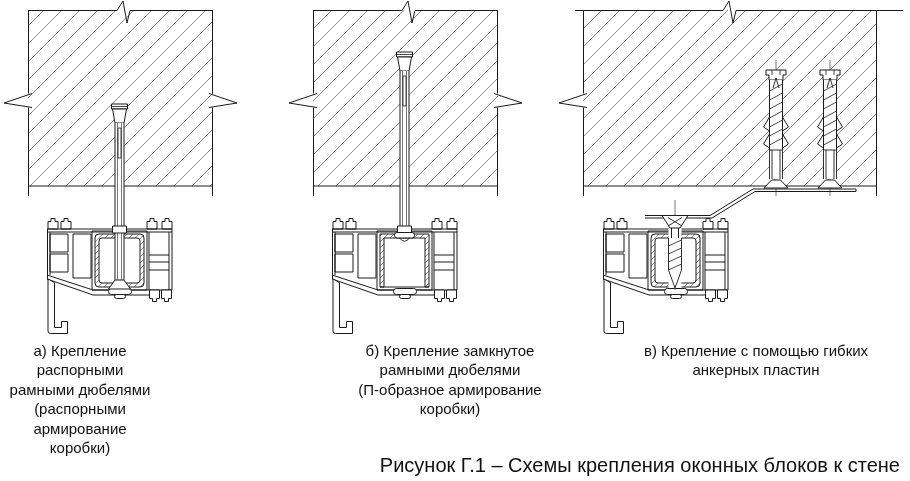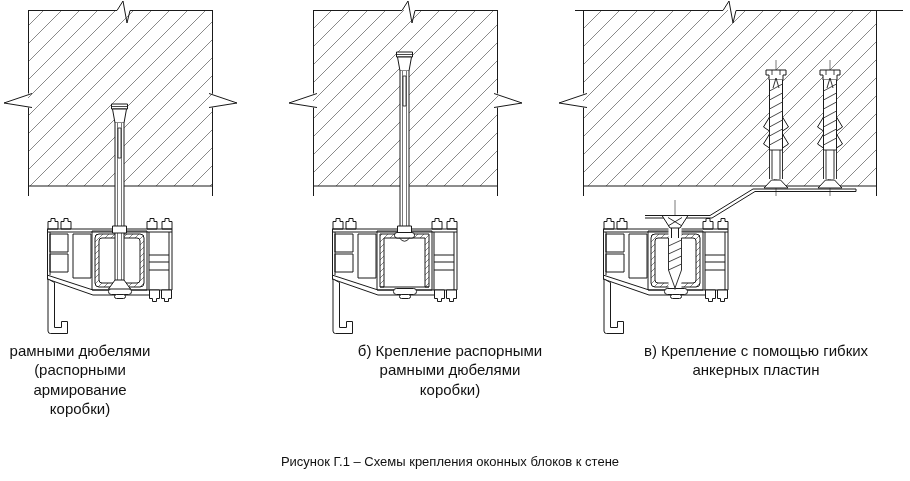--- a/index.html
+++ b/index.html
@@ -1,20 +1,20 @@
 <!DOCTYPE html>
 <html><head>
 <meta charset="utf-8">
 <style>
   html,body{margin:0;padding:0;background:#ffffff;}
   body{width:910px;height:481px;position:relative;overflow:hidden;
        font-family:"Liberation Sans","DejaVu Sans",sans-serif;color:#111;}
   #drawing{position:absolute;left:0;top:0;}
   .scheme-label{position:absolute;font-size:15px;line-height:19.4px;text-align:center;color:#111;}
-  .caption{position:absolute;font-size:13px;text-align:center;color:#111;}
+  .caption{position:absolute;font-size:20px;text-align:right;color:#111;}
   svg *{vector-effect:non-scaling-stroke;}
 </style>
 </head>
 <body>
 
 <svg id="drawing" width="910" height="481" viewBox="0 0 910 481" xmlns="http://www.w3.org/2000/svg" fill="none" stroke-linecap="butt" stroke-linejoin="miter">
   <defs>
 
     <pattern id="hatch" width="18" height="18" patternUnits="userSpaceOnUse">
       <path d="M0,18 L18,0 M-4.5,4.5 L4.5,-4.5 M13.5,22.5 L22.5,13.5" stroke="#7d7d7d" stroke-width="0.9"></path>
@@ -170,28 +170,30 @@
       <path d="M668,217.5 L682,226 M682,217.5 L668,226" stroke-width="0.9"></path>
       <path d="M671.5,228 V238 M678.5,228 V238"></path>
       <path d="M668.5,238 V270 M681.5,238 V270" stroke-width="0.9"></path>
       <path d="M668.5,246 L681.5,240 M668.5,254 L681.5,248 M668.5,262 L681.5,256 M668.5,270 L681.5,264" stroke="#333" stroke-width="0.9"></path>
       <path d="M668.5,270 L675,288 M681.5,270 L675,288" stroke-width="0.9"></path>
     </g>
   </g>
 </svg>
 
 <div class="scheme-label" style="left:0px;top:341px;width:160px">
+  <div>а) Крепление распорными</div>
   <div>рамными дюбелями</div>
   <div>(распорными армирование</div>
   <div>коробки)</div>
 </div>
 
 <div class="scheme-label" style="left:330px;top:341px;width:240px">
-  <div>б) Крепление распорными</div>
+  <div>б) Крепление замкнутое</div>
   <div>рамными дюбелями</div>
+  <div>(П-образное армирование</div>
   <div>коробки)</div>
 </div>
 
 <div class="scheme-label" style="left:600px;top:341px;width:312px">
   <div>в) Крепление с помощью гибких</div>
   <div>анкерных пластин</div>
 </div>
 
 <div class="caption" style="left:0px;top:454px;width:900px">Рисунок Г.1 – Схемы крепления оконных блоков к стене</div>
 

